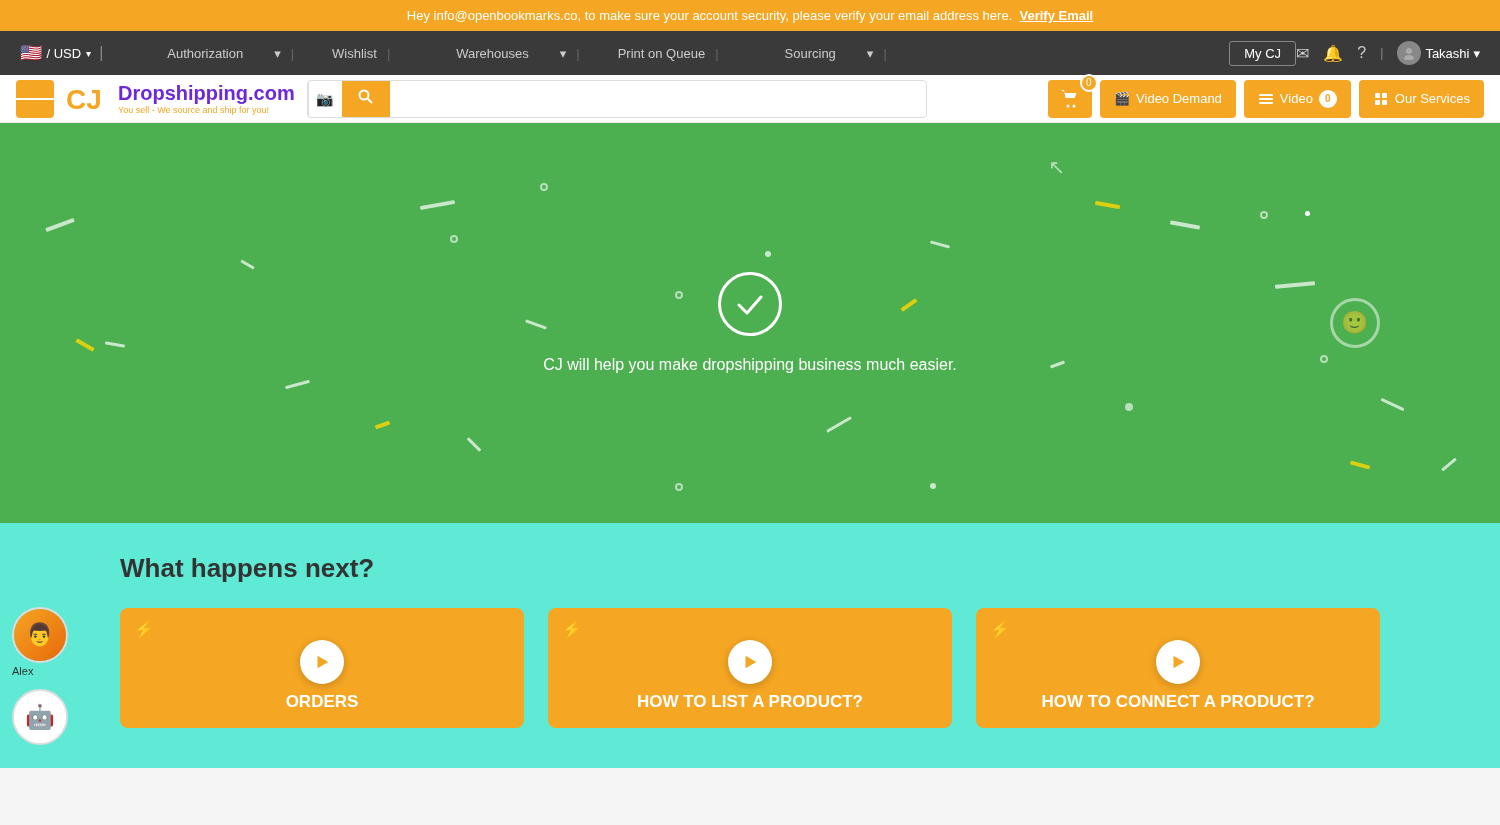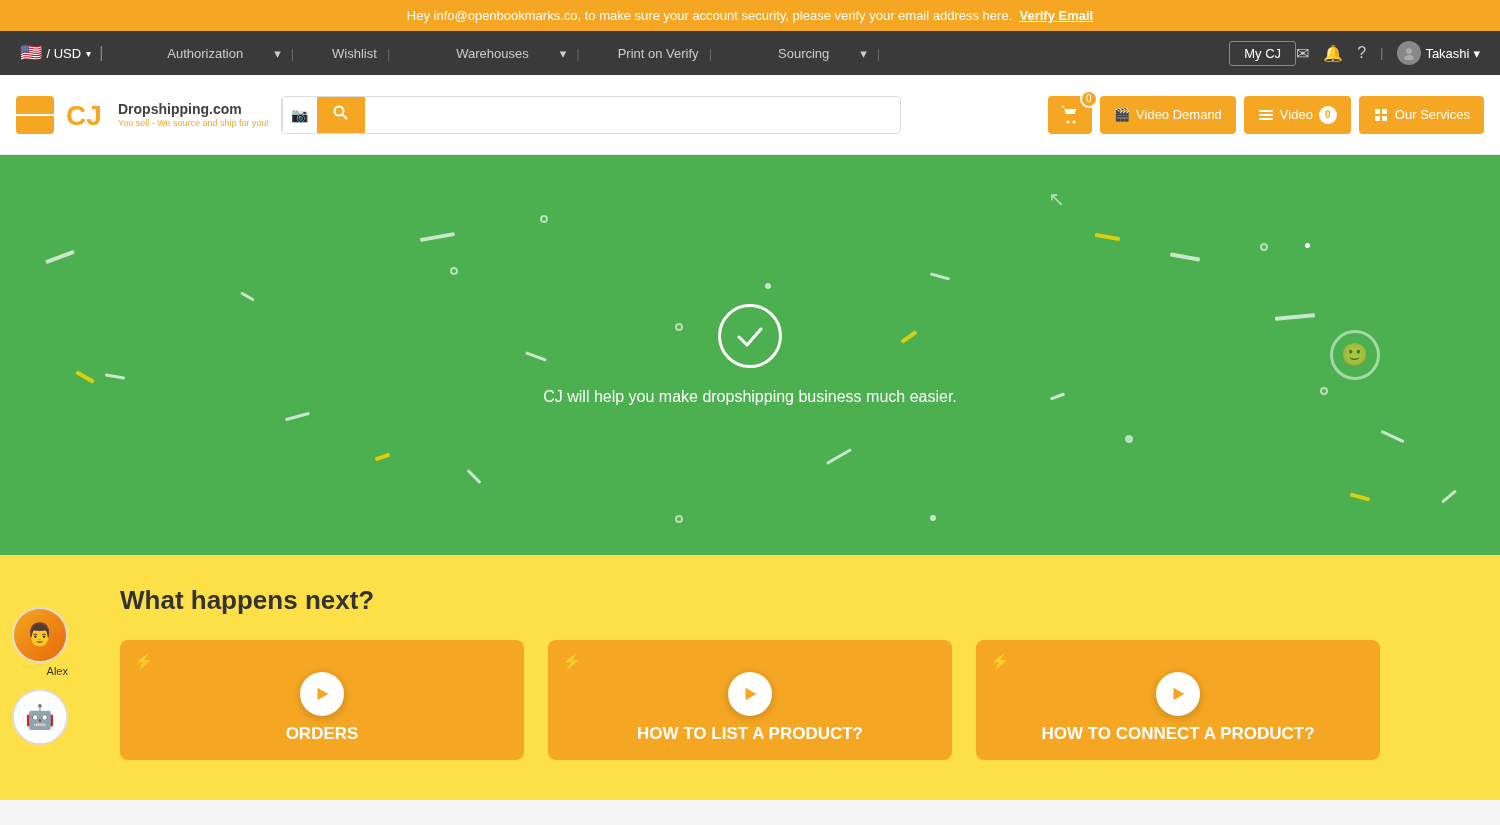--- a/index.html
+++ b/index.html
@@ -62,21 +62,21 @@
       display: flex; align-items: center; justify-content: center;
       font-size: 11px; color: white;
     }
 
     
     .header {
       background: white;
       display: flex;
       align-items: center;
       padding: 0 16px;
-      height: 80px;
+      height: 48px;
       border-bottom: 1px solid #eee;
       gap: 12px;
     }
     .menu-btn {
       background: #f5a623;
       border: none;
       border-radius: 4px;
       width: 38px; height: 38px;
       display: flex; align-items: center; justify-content: center;
       cursor: pointer;
@@ -207,21 +207,21 @@
       width: 50px; height: 50px;
       border-radius: 50%;
       border: 3px solid rgba(255,255,255,0.5);
       display: flex; align-items: center; justify-content: center;
       font-size: 22px;
       color: rgba(255,255,255,0.5);
     }
 
     
     .next-section {
-      background: #fde047;
+      background: #5eead4;
       padding: 30px 120px 40px 120px;
     }
     .next-title {
       font-size: 26px;
       font-weight: bold;
       color: #333;
       margin-bottom: 24px;
     }
     .cards-row {
       display: flex;
@@ -281,21 +281,21 @@
       border: 2px solid #ddd;
       background: #fff;
     }
     .avatar-img {
       width: 100%; height: 100%;
       background: linear-gradient(135deg, #f5a623, #e8680a);
       display: flex; align-items: center; justify-content: center;
       font-size: 22px;
     }
     .support-label {
-      text-align: right;
+      text-align: left;
       font-size: 11px;
       color: #333;
       margin-top: 2px;
     }
     .bot-avatar {
       width: 56px; height: 56px;
       border-radius: 50%;
       background: white;
       border: 2px solid #ddd;
       display: flex; align-items: center; justify-content: center;
@@ -330,21 +330,21 @@
       <span>▾</span>
     </a>
     <span class="sep">|</span>
     <a>Wishlist</a>
     <span class="sep">|</span>
     <a>
       <span>Warehouses</span>
       <span>▾</span>
     </a>
     <span class="sep">|</span>
-    <a>Print on Verify</a>
+    <a>Print on Queue</a>
     <span class="sep">|</span>
     <a>
       <span>Sourcing</span>
       <span>▾</span>
     </a>
     <span class="sep">|</span>
   </div>
   <button class="nav-btn">My CJ</button>
 
   <div class="nav-right">
@@ -370,21 +370,21 @@
     <span></span>
     <span></span>
     <span></span>
   </button>
 
   <a class="logo" href="#">
     <svg class="logo-icon" viewBox="0 0 48 40">
       <text x="0" y="30" font-size="28" font-weight="bold" fill="#f5a623">CJ</text>
     </svg>
     <div class="logo-text">
-      <span style="color:#404040;font-weight:bold;font-size:14px;">Dropshipping.com</span>
+      <span style="color:#6d28d9;font-weight:bold;font-size:20px;">Dropshipping.com</span>
       <span style="color:#f5a623;font-size:9px;">You sell - We source and ship for you!</span>
     </div>
   </a>
 
   <div class="search-bar">
     <button class="cam-btn">📷</button>
     <button class="search-btn">
       <svg width="16" height="16" viewBox="0 0 16 16" fill="white">
         <circle cx="6" cy="6" r="4.5" stroke="white" stroke-width="2" fill="none"></circle>
         <line x1="9.5" y1="9.5" x2="14" y2="14" stroke="white" stroke-width="2"></line>

